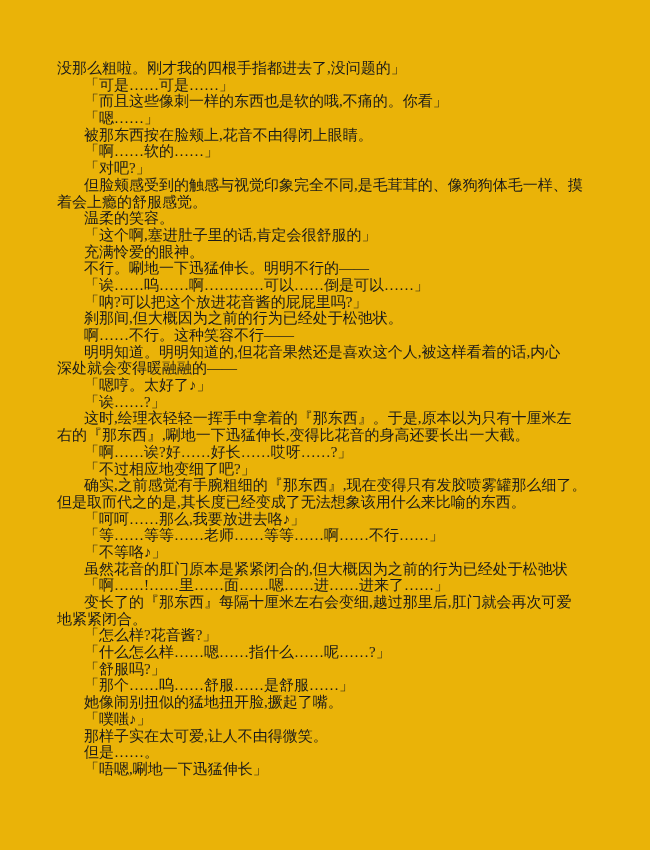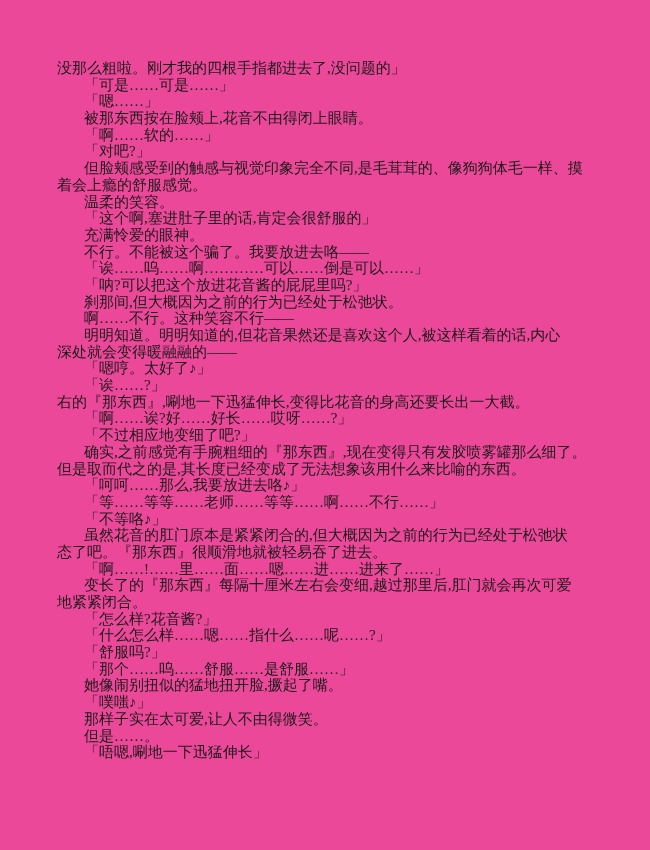--- a/index.html
+++ b/index.html
@@ -4,21 +4,21 @@
 <style>
   html, body {
     margin: 0;
     padding: 0;
     background: #ffffff;
   }
   .page {
     position: relative;
     width: 650px;
     height: 850px;
-    background: #ec4899;
+    background: #eab308;
     overflow: hidden;
   }
   .text-block {
     position: absolute;
     left: 57px;
     top: 60px;
     width: 537px;
     font-family: "Liberation Serif", "DejaVu Serif", serif;
     font-size: 15px;
     line-height: 16.7px;
@@ -33,48 +33,49 @@
     padding-left: 27px;
   }
 </style>
 </head>
 <body style="background: rgb(255, 255, 255);">
 
 <div class="page">
   <div class="text-block" id="text-block" style="color: rgb(26, 26, 26);">
       <div class="line">没那么粗啦。刚才我的四根手指都进去了,没问题的」</div>
       <div class="line indent">「可是……可是……」</div>
+      <div class="line indent">「而且这些像刺一样的东西也是软的哦,不痛的。你看」</div>
       <div class="line indent">「嗯……」</div>
       <div class="line indent">被那东西按在脸颊上,花音不由得闭上眼睛。</div>
       <div class="line indent">「啊……软的……」</div>
       <div class="line indent">「对吧?」</div>
       <div class="line indent">但脸颊感受到的触感与视觉印象完全不同,是毛茸茸的、像狗狗体毛一样、摸</div>
       <div class="line">着会上瘾的舒服感觉。</div>
       <div class="line indent">温柔的笑容。</div>
       <div class="line indent">「这个啊,塞进肚子里的话,肯定会很舒服的」</div>
       <div class="line indent">充满怜爱的眼神。</div>
-      <div class="line indent">不行。不能被这个骗了。我要放进去咯——</div>
+      <div class="line indent">不行。唰地一下迅猛伸长。明明不行的——</div>
       <div class="line indent">「诶……呜……啊…………可以……倒是可以……」</div>
       <div class="line indent">「呐?可以把这个放进花音酱的屁屁里吗?」</div>
       <div class="line indent">刹那间,但大概因为之前的行为已经处于松弛状。</div>
       <div class="line indent">啊……不行。这种笑容不行——</div>
       <div class="line indent">明明知道。明明知道的,但花音果然还是喜欢这个人,被这样看着的话,内心</div>
       <div class="line">深处就会变得暖融融的——</div>
       <div class="line indent">「嗯哼。太好了♪」</div>
       <div class="line indent">「诶……?」</div>
+      <div class="line indent">这时,绘理衣轻轻一挥手中拿着的『那东西』。于是,原本以为只有十厘米左</div>
       <div class="line">右的『那东西』,唰地一下迅猛伸长,变得比花音的身高还要长出一大截。</div>
       <div class="line indent">「啊……诶?好……好长……哎呀……?」</div>
       <div class="line indent">「不过相应地变细了吧?」</div>
       <div class="line indent">确实,之前感觉有手腕粗细的『那东西』,现在变得只有发胶喷雾罐那么细了。</div>
       <div class="line">但是取而代之的是,其长度已经变成了无法想象该用什么来比喻的东西。</div>
       <div class="line indent">「呵呵……那么,我要放进去咯♪」</div>
       <div class="line indent">「等……等等……老师……等等……啊……不行……」</div>
       <div class="line indent">「不等咯♪」</div>
       <div class="line indent">虽然花音的肛门原本是紧紧闭合的,但大概因为之前的行为已经处于松弛状</div>
-      <div class="line">态了吧。『那东西』很顺滑地就被轻易吞了进去。</div>
       <div class="line indent">「啊……!……里……面……嗯……进……进来了……」</div>
       <div class="line indent">变长了的『那东西』每隔十厘米左右会变细,越过那里后,肛门就会再次可爱</div>
       <div class="line">地紧紧闭合。</div>
       <div class="line indent">「怎么样?花音酱?」</div>
       <div class="line indent">「什么怎么样……嗯……指什么……呢……?」</div>
       <div class="line indent">「舒服吗?」</div>
       <div class="line indent">「那个……呜……舒服……是舒服……」</div>
       <div class="line indent">她像闹别扭似的猛地扭开脸,撅起了嘴。</div>
       <div class="line indent">「噗嗤♪」</div>
       <div class="line indent">那样子实在太可爱,让人不由得微笑。</div>

